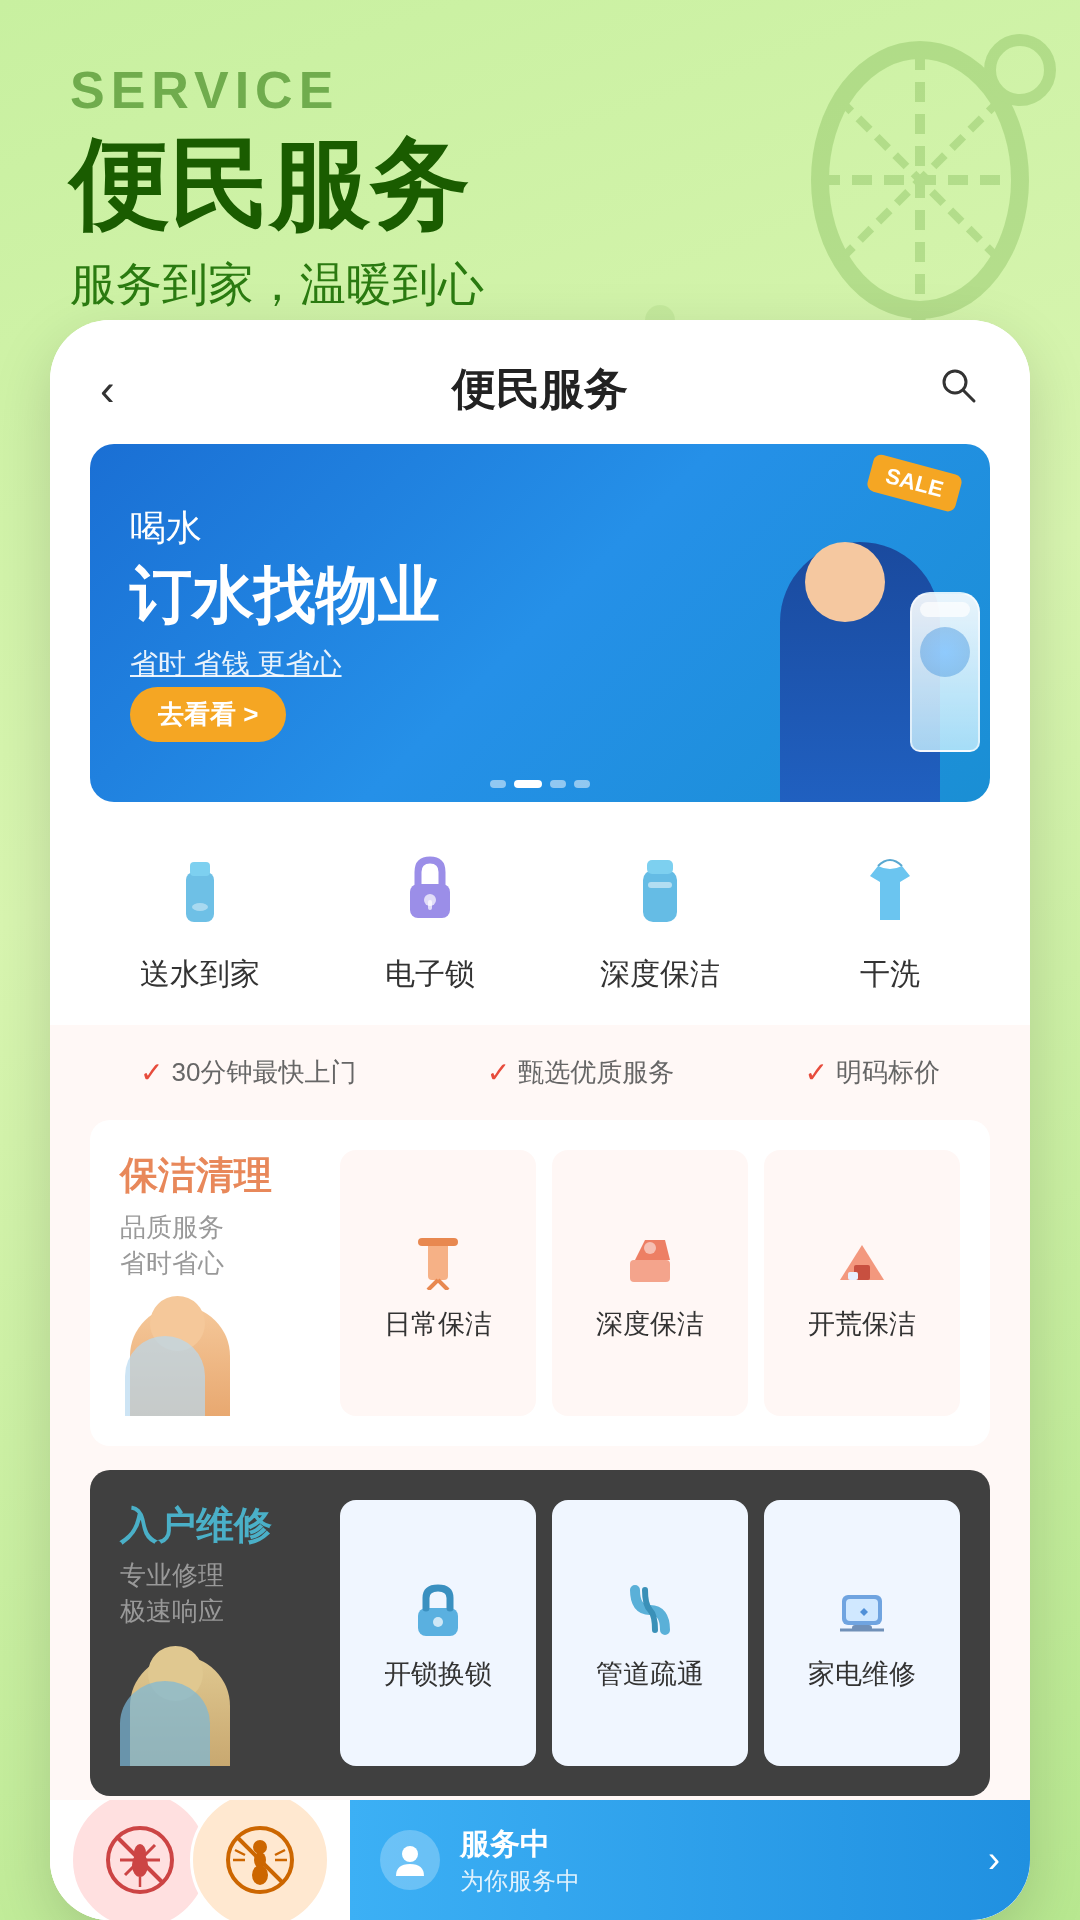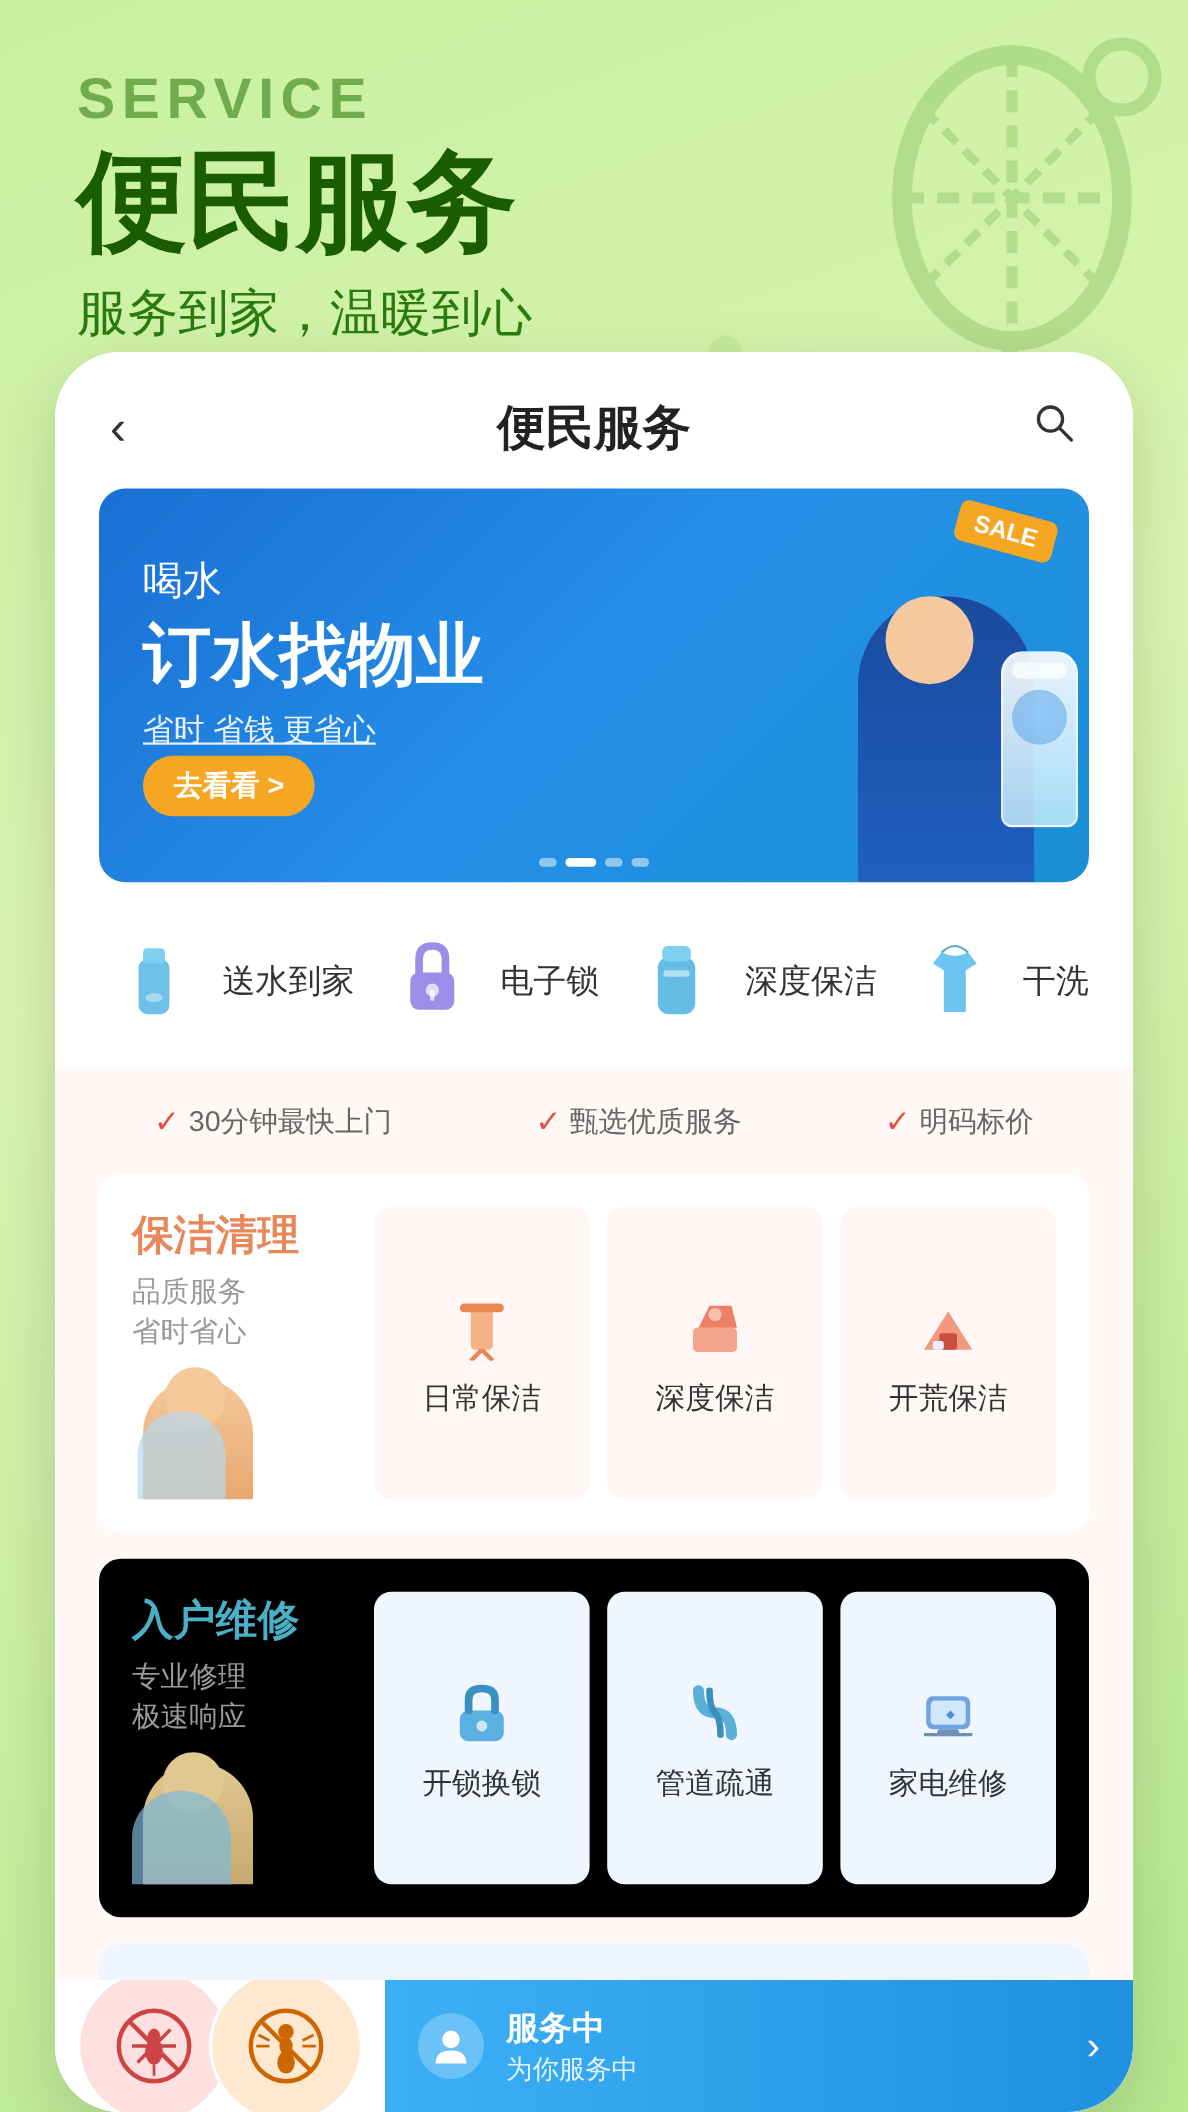--- a/index.html
+++ b/index.html
@@ -154,21 +154,21 @@
 
     
     .quick-services {
       display: flex;
       justify-content: space-around;
       padding: 10px 30px 30px 30px;
       background: #fff;
     }
     .quick-item {
       display: flex;
-      flex-direction: row;
+      flex-direction: column;
       align-items: center;
       gap: 12px;
     }
     .quick-icon {
       width: 100px;
       height: 100px;
       display: flex;
       align-items: center;
       justify-content: center;
       font-size: 52px;
@@ -528,21 +528,21 @@
                     <rect x="22" y="35" width="16" height="15" rx="2" fill="#c85040"></rect>
                     <rect x="16" y="42" width="10" height="8" rx="2" fill="#e8f0ff"></rect>
                   </svg>
               </div>
               <span class="service-item-label">开荒保洁</span>
             </div>
           </div>
         </div>
       </div>
 
-      <div class="service-category" style="background:#000000;">
+      <div class="service-category" style="background:#404040;font-family:Liberation Mono, monospace;">
         <div class="category-inner">
           <div class="category-left">
             <span class="category-title repair-title">入户维修</span>
             <span class="category-desc">专业修理<br>极速响应</span>
             <div style="margin-top:14px;width:160px;height:120px;position:relative;">
               <div style="position:absolute;bottom:0;left:10px;width:100px;height:110px;background:linear-gradient(180deg,#e0c890,#c8a870);border-radius:50px 50px 0 0;"></div>
               <div style="position:absolute;top:0;left:28px;width:55px;height:55px;background:#e0c890;border-radius:50%;"></div>
               <div style="position:absolute;top:35px;left:0;width:90px;height:85px;background:#7ab8d8;border-radius:50% 50% 0 0;opacity:0.7;"></div>
             </div>
           </div>

